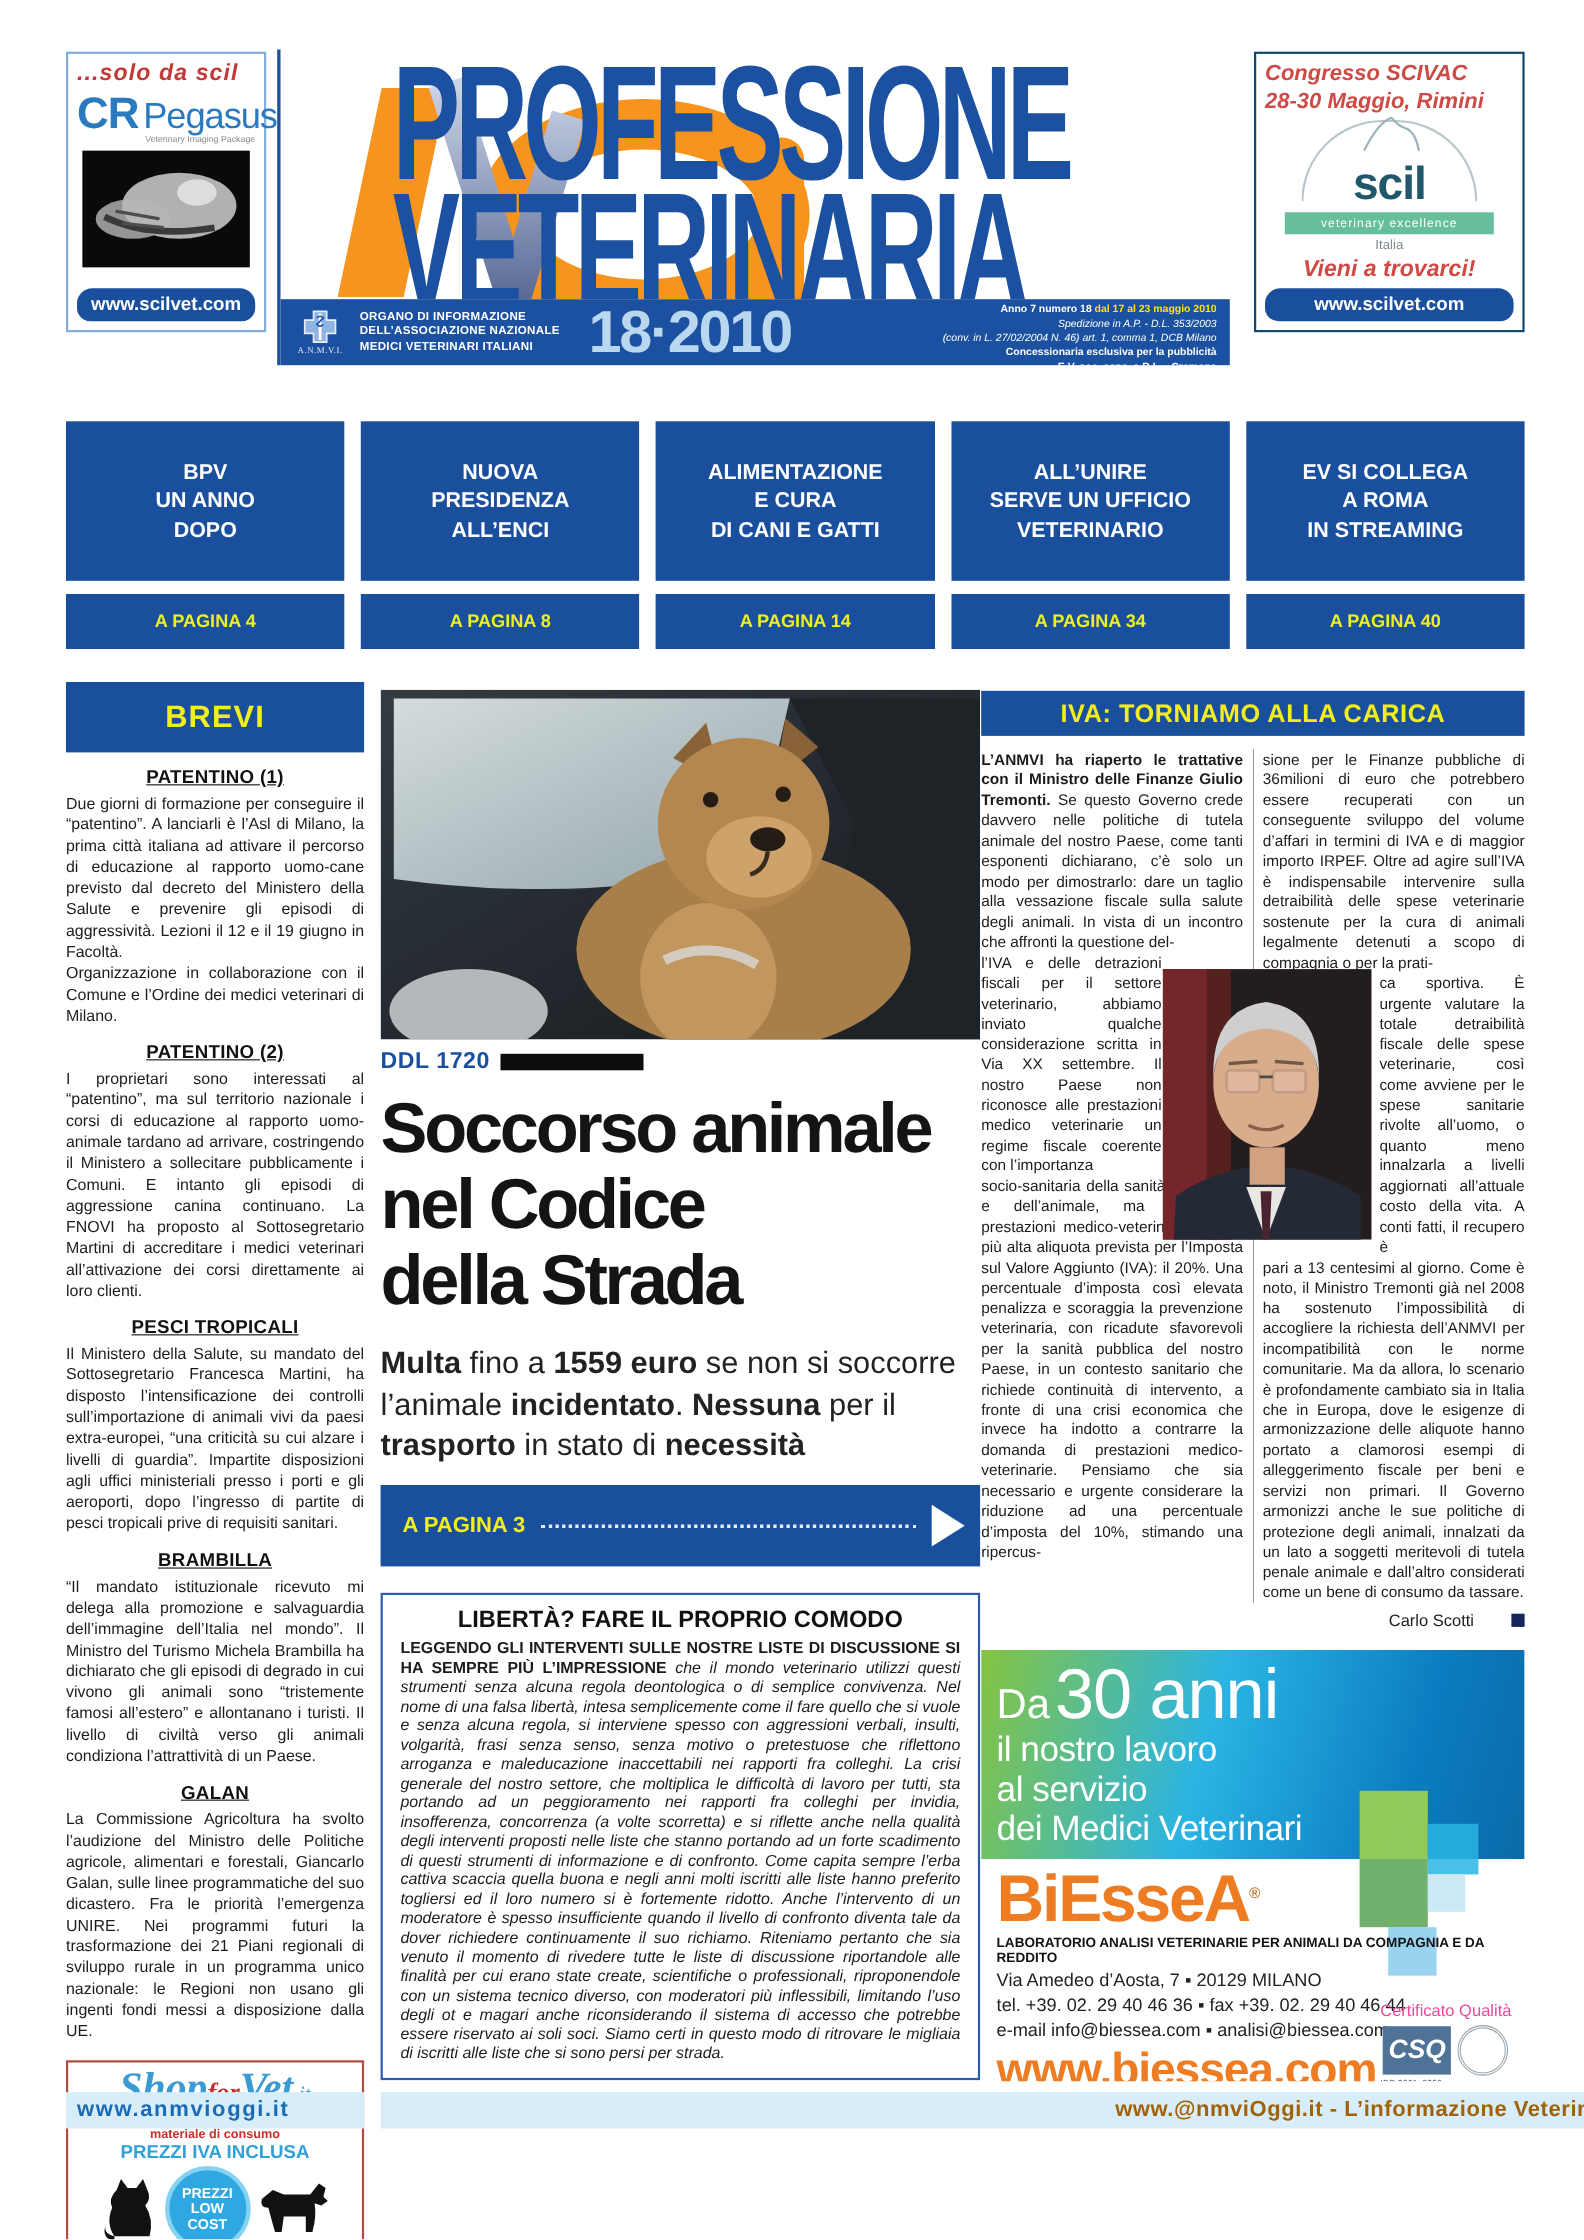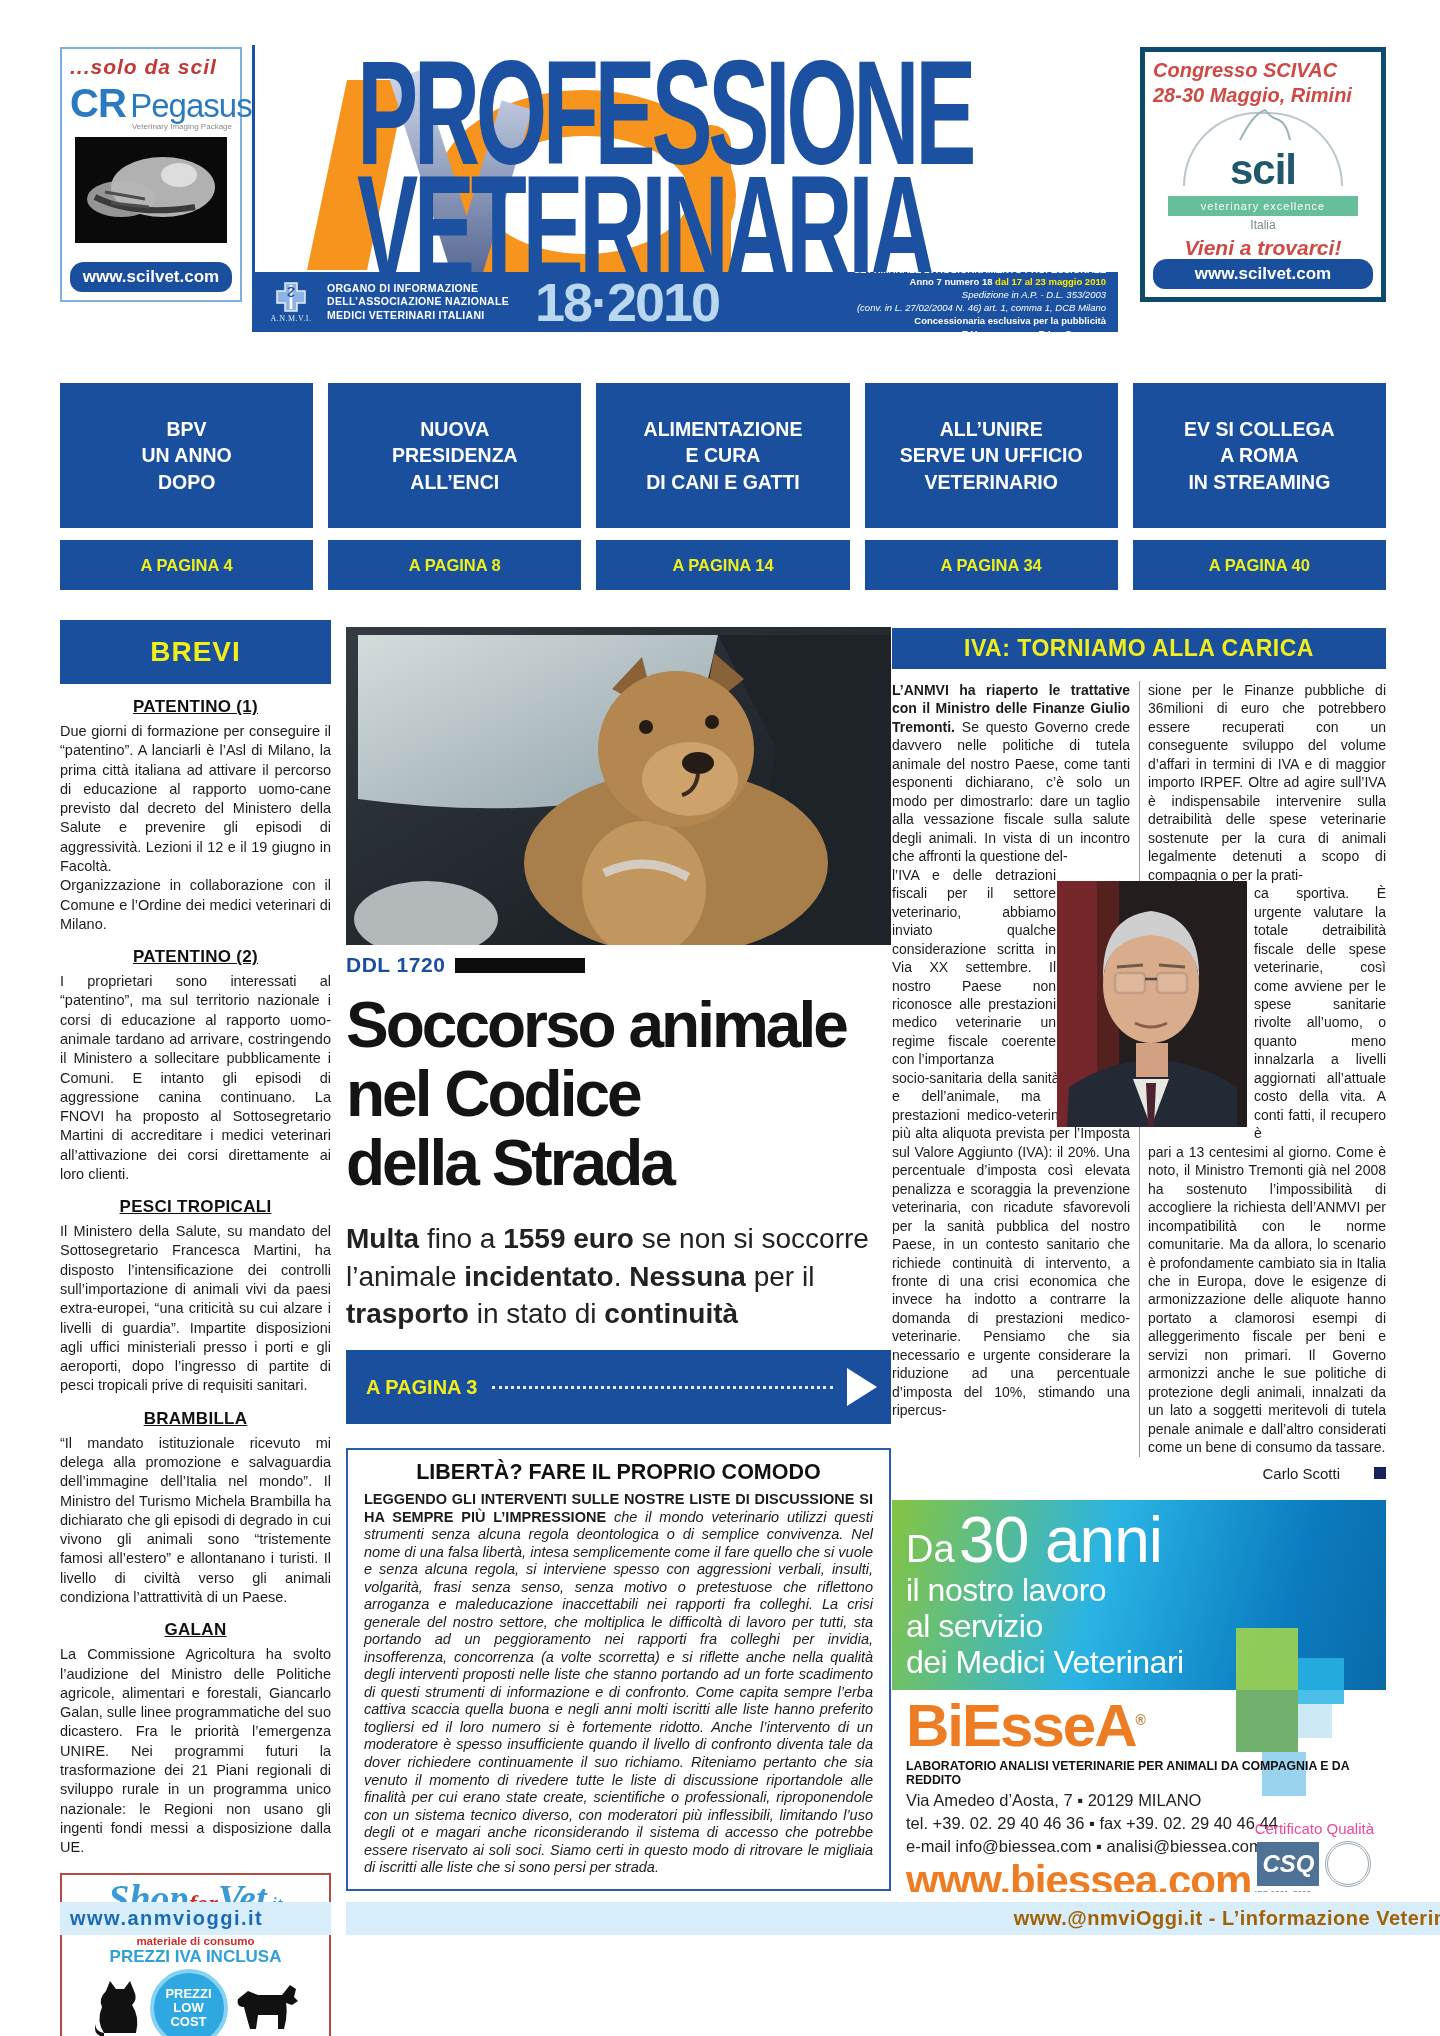--- a/index.html
+++ b/index.html
@@ -26,21 +26,21 @@
   .anmvi-col { display:flex; flex-direction:column; align-items:center; width:48px; }
   .anmvi-label { color:#dfe9f5; font-size:8px; margin-top:1px; letter-spacing:0.5px; font-family:"Liberation Serif", serif; }
   .org-lines { color:#fff; font-weight:bold; font-size:10.5px; line-height:1.3; letter-spacing:0.3px; }
   .issue-num { color:#b9d7ef; font-weight:bold; font-size:54px; letter-spacing:-2px; margin-left:14px; white-space:nowrap; }
   .mast-info { margin-left:auto; text-align:right; color:#fff; font-size:9.5px; line-height:1.35; }
   .mast-info .b { font-weight:bold; }
   .mast-info .it { font-style:italic; }
   .mast-info .yellow { color:#ffe600; font-weight:bold; }
 
   
-  .ad-right { position:absolute; left:1140px; top:47px; width:246px; height:255px; border:5px solid #0c4a6e; padding:6px 8px; text-align:center; }
+  .ad-right { position:absolute; left:1140px; top:47px; width:246px; height:255px; border:2px solid #0c4a6e; padding:6px 8px; text-align:center; }
   .ad-right .script { color:#cf4a45; font-style:italic; font-weight:bold; font-size:20px; line-height:1.25; text-align:left; }
   .dome { position:relative; width:160px; height:74px; margin:4px auto 0; border:2px solid #b9c7cc; border-bottom:none; border-radius:160px 160px 0 0; }
   .scil-word { position:absolute; left:0; right:0; bottom:-8px; color:#20576b; font-weight:bold; font-size:42px; letter-spacing:-1px; }
   .vet-pill { margin:10px auto 0; width:190px; height:20px; background:#66bf9a; border-radius:0; color:#fff; font-size:11px; display:flex; align-items:center; justify-content:center; letter-spacing:1px; }
   .italia { color:#7c8b90; font-size:12px; margin-top:2px; }
   .vieni { color:#cf4a45; font-style:italic; font-weight:bold; font-size:21px; margin-top:4px; }
   .ad-right .url-pill { bottom:6px; }
 
   
   .nav-row, .page-row { position:absolute; left:60px; width:1326px; display:grid; grid-template-columns:repeat(5,1fr); gap:15px; }
@@ -308,21 +308,21 @@
       <circle cx="366" cy="95" r="7" fill="#241c15"></circle>
       <path d="M258,246 Q300,226 342,250" stroke="#d8d8d8" stroke-width="9" fill="none" opacity="0.8"></path>
     </svg>
     <div class="ddl-row">
       <span class="ddl">DDL 1720</span>
       <span class="ddl-bar"></span>
     </div>
     <h1 class="headline">Soccorso animale
 nel Codice
 della Strada</h1>
-    <p class="subhead"><span class="rb">Multa</span><span> fino a </span><span class="rb">1559 euro</span><span> se non si soccorre l’animale </span><span class="rb">incidentato</span><span>. </span><span class="rb">Nessuna</span><span> per il </span><span class="rb">trasporto</span><span> in stato di </span><span class="rb">continuità</span></p>
+    <p class="subhead"><span class="rb">Multa</span><span> fino a </span><span class="rb">1559 euro</span><span> se non si soccorre l’animale </span><span class="rb">incidentato</span><span>. </span><span class="rb">Nessuna</span><span> per il </span><span class="rb">trasporto</span><span> in stato di </span><span class="rb">necessità</span></p>
     <div class="p3bar">
       <span class="p3label">A PAGINA 3</span>
       <span class="dotline"></span>
       <span class="p3arrow"></span>
     </div>
     <div class="liberta">
       <div class="lib-title">LIBERTÀ? FARE IL PROPRIO COMODO</div>
       <p class="lib-body">
         <span class="lib-lead">LEGGENDO GLI INTERVENTI SULLE NOSTRE LISTE DI DISCUSSIONE SI HA SEMPRE PIÙ L’IMPRESSIONE</span><span class="lib-rest"> che il mondo veterinario utilizzi questi strumenti senza alcuna regola deontologica o di semplice convivenza. Nel nome di una falsa libertà, intesa semplicemente come il fare quello che si vuole e senza alcuna regola, si interviene spesso con aggressioni verbali, insulti, volgarità, frasi senza senso, senza motivo o pretestuose che riflettono arroganza e maleducazione inaccettabili nei rapporti fra colleghi. La crisi generale del nostro settore, che moltiplica le difficoltà di lavoro per tutti, sta portando ad un peggioramento nei rapporti fra colleghi per invidia, insofferenza, concorrenza (a volte scorretta) e si riflette anche nella qualità degli interventi proposti nelle liste che stanno portando ad un forte scadimento di questi strumenti di informazione e di confronto. Come capita sempre l’erba cattiva scaccia quella buona e negli anni molti iscritti alle liste hanno preferito togliersi ed il loro numero si è fortemente ridotto. Anche l’intervento di un moderatore è spesso insufficiente quando il livello di confronto diventa tale da dover richiedere continuamente il suo richiamo. Riteniamo pertanto che sia venuto il momento di rivedere tutte le liste di discussione riportandole alle finalità per cui erano state create, scientifiche o professionali, riproponendole con un sistema tecnico diverso, con moderatori più inflessibili, limitando l’uso degli ot e magari anche riconsiderando il sistema di accesso che potrebbe essere riservato ai soli soci. Siamo certi in questo modo di ritrovare le migliaia di iscritti alle liste che si sono persi per strada.</span>
       </p>

